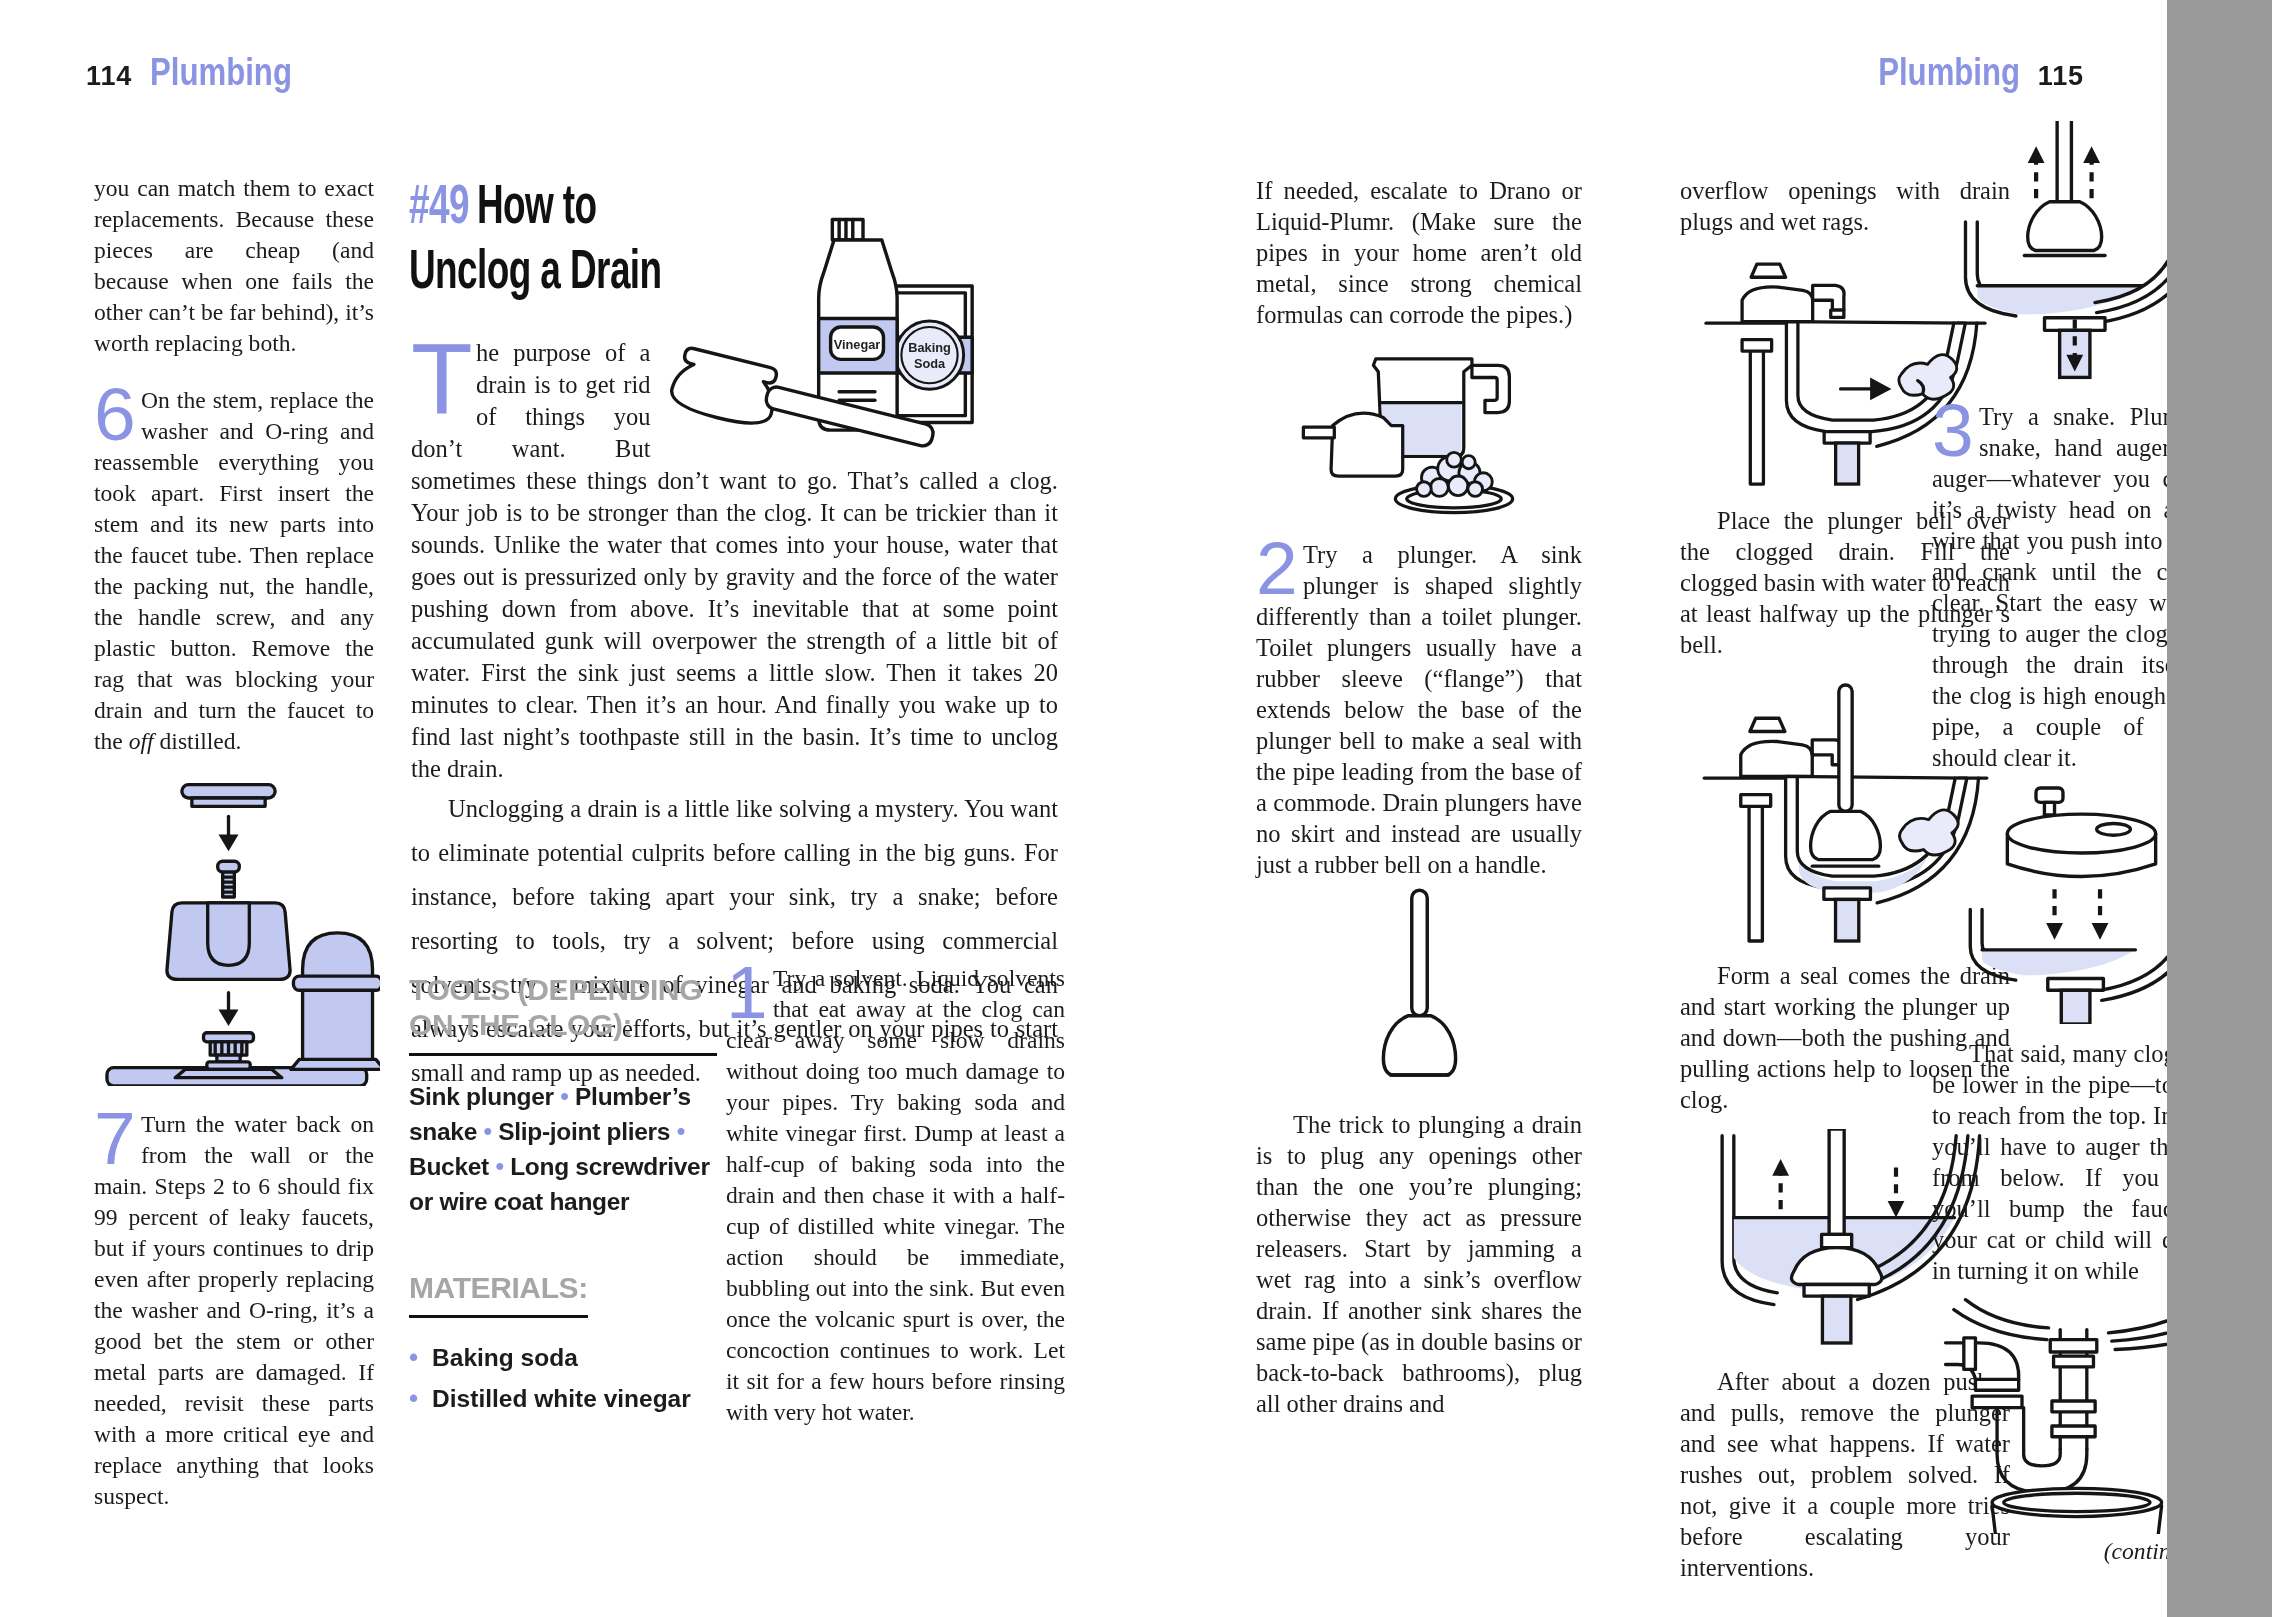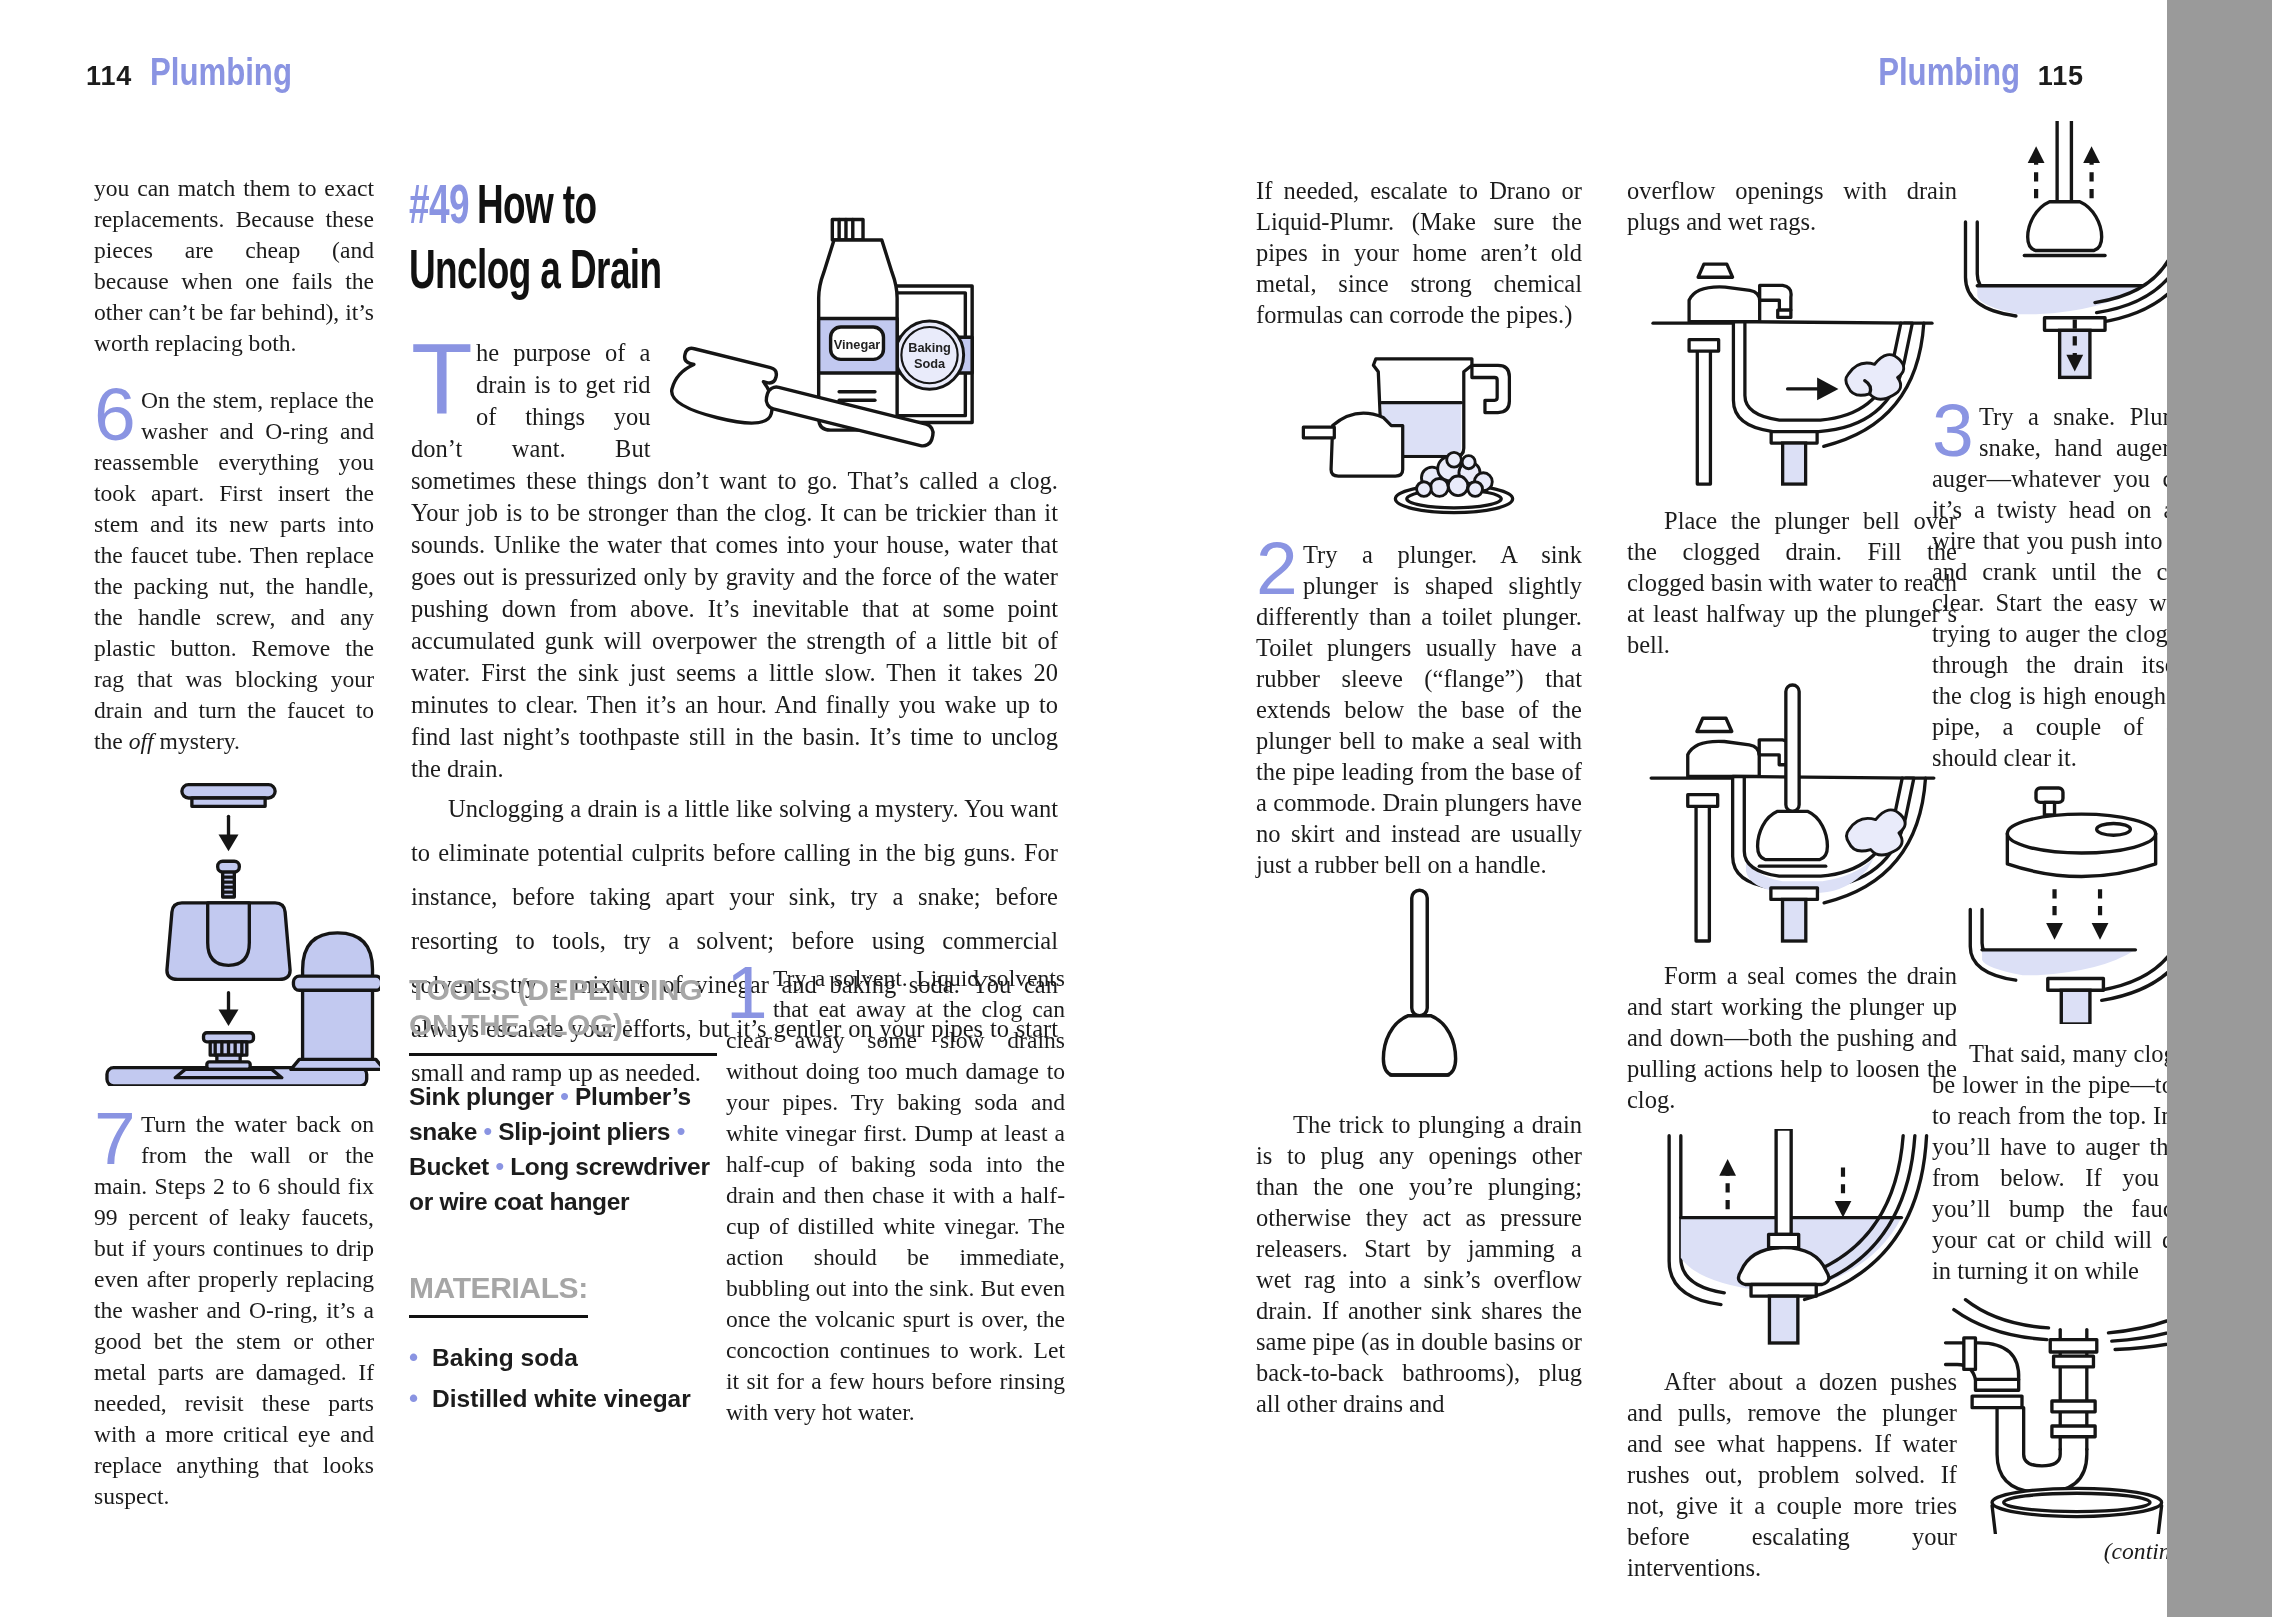--- a/index.html
+++ b/index.html
@@ -94,21 +94,21 @@
     <span class="section-title">Plumbing</span>
     <span class="pagenum">115</span>
   </div>
 
   <div class="abs" style="left:92px;top:171px;width:284px;">
     <p class="body">you can match them to exact replacements. Because these pieces are cheap (and because when one fails the other can’t be far behind), it’s worth replacing both.</p>
 
     <div class="step" style="margin-top:26px;">
       <p class="body">
         <span class="step-num">6</span>
-        <span>On the stem, replace the washer and O-ring and reassemble everything you took apart. First insert the stem and its new parts into the faucet tube. Then replace the packing nut, the handle, the handle screw, and any plastic button. Remove the rag that was blocking your drain and turn the faucet to the </span><em>off</em><span> mystery.</span>
+        <span>On the stem, replace the washer and O-ring and reassemble everything you took apart. First insert the stem and its new parts into the faucet tube. Then replace the packing nut, the handle, the handle screw, and any plastic button. Remove the rag that was blocking your drain and turn the faucet to the </span><em>off</em><span> distilled.</span>
       </p>
     </div>
 
     <div class="art" style="margin-top:21px;width:288px;">
       <svg width="288" height="308" viewBox="0 0 330 370">
         <rect class="pf" x="10" y="348" width="312" height="22" rx="8"></rect>
 
         <rect class="pf" x="100" y="8" width="112" height="16" rx="8"></rect>
         <rect class="pf" x="112" y="24" width="88" height="10"></rect>
 
@@ -257,21 +257,21 @@
       <svg width="105" height="215" viewBox="0 0 120 250">
         <rect class="wh" x="51" y="6" width="18" height="146" rx="9"></rect>
         <path class="wh" d="M47,152 c-20,8 -29,30 -29,50 0,11 4,17 10,19 h64 c6,-2 10,-8 10,-19 0,-20 -9,-42 -29,-50 z"></path>
         <line class="ln" x1="26" y1="221" x2="94" y2="221"></line>
       </svg>
     </div>
 
     <p class="body2 indent" style="margin-top:8.7px;">The trick to plunging a drain is to plug any openings other than the one you’re plunging; otherwise they act as pressure releasers. Start by jamming a wet rag into a sink’s overflow drain. If another sink shares the same pipe (as in double basins or back-to-back bathrooms), plug all other drains and</p>
   </div>
 
-  <div class="abs" style="left:1625px;top:173px;width:334px;">
+  <div class="abs" style="left:1678px;top:173px;width:334px;">
     <p class="body2">overflow openings with drain plugs and wet rags.</p>
 
     <div class="art" style="margin-top:14px;width:297px;">
       <svg width="297" height="238" viewBox="0 0 340 290">
 
         <rect class="wh" x="54" y="120" width="16" height="164"></rect>
         <rect class="wh" x="44" y="108" width="36" height="14"></rect>
 
         <path class="wh" d="M62,16 h28 l7,16 h-42 Z"></path>
         <path class="wh" d="M44,60 q8,-18 44,-16 l30,4 q12,2 12,13 v25 h-86 Z"></path>

